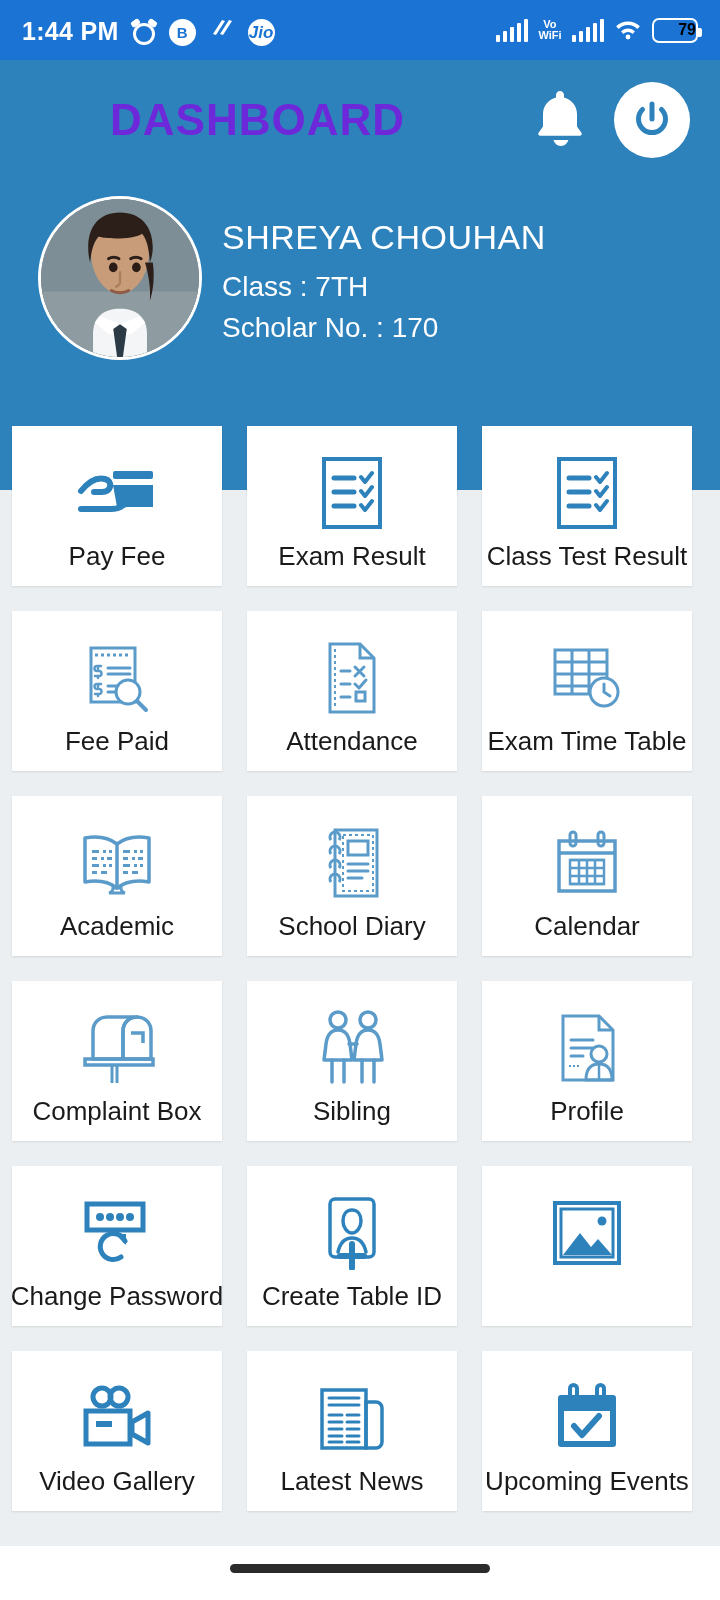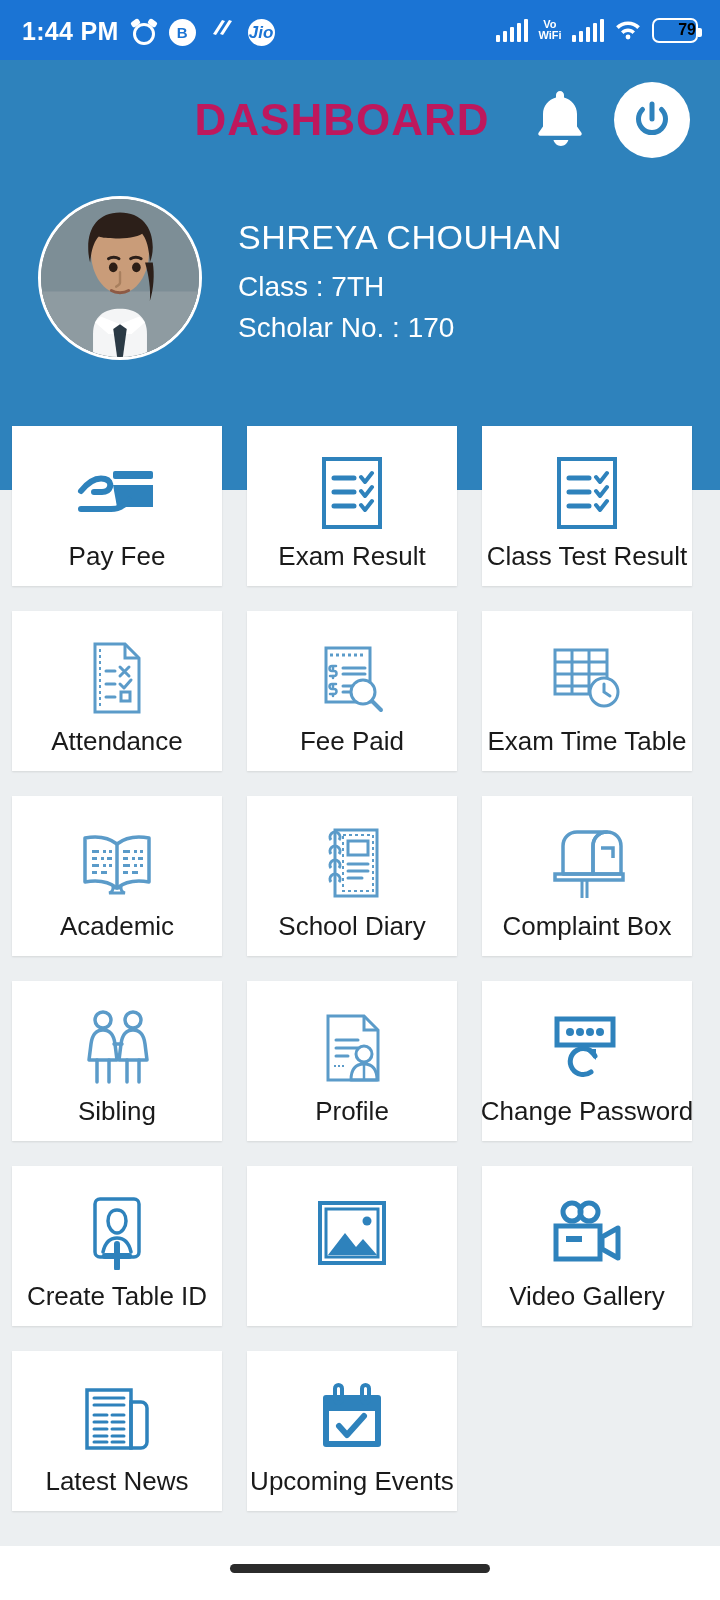--- a/index.html
+++ b/index.html
@@ -63,34 +63,34 @@
   
   .header-blue{
     position:absolute; top:60px; left:0; width:720px; height:430px;
     background:#2E82BC;
   }
   .titlebar{
     position:absolute; top:72px; left:0; width:720px; height:96px;
     display:flex; align-items:center;
   }
   .app-title{
-    flex:1; text-align:center; color:#be185d; font-size:44px;
-    font-weight:700; letter-spacing:1px; padding-left:110px;margin-left:42px;
+    flex:1; text-align:left; color:#6d28d9; font-size:44px;
+    font-weight:700; letter-spacing:1px; padding-left:110px;
   }
   .hdr-actions{ display:flex; align-items:center; gap:26px; padding-right:30px; }
   .bell{ width:56px; height:62px; }
   .power-btn{
     width:76px; height:76px; border-radius:50%; background:#fff;
     display:flex; align-items:center; justify-content:center;
   }
 
   
   .profile{
     position:absolute; top:196px; left:38px;
-    display:flex; align-items:flex-start; gap:36px;
+    display:flex; align-items:flex-start; gap:20px;
   }
   .avatar{
     width:164px; height:164px; border-radius:50%;
     border:3px solid #ffffff; overflow:hidden; flex:none;
     background:#6b7f8c; position:relative;
   }
   .avatar svg{ display:block; width:100%; height:100%; }
   .pinfo{ padding-top:22px; color:#fff; }
   .pname{ font-size:34px; font-weight:400; letter-spacing:.5px; margin-bottom:10px; }
   .pline{ font-size:28px; font-weight:400; line-height:1.45; }
@@ -255,49 +255,49 @@
           <rect x="3" y="3" width="56" height="68" fill="none" stroke="#2E82BC" stroke-width="4"></rect>
           <path d="M13 22h20M13 36h20M13 50h20" stroke="#2E82BC" stroke-width="5" stroke-linecap="round"></path>
           <path d="M40 21l4 5 7-9M40 35l4 5 7-9M40 49l4 5 7-9" stroke="#2E82BC" stroke-width="4" fill="none" stroke-linecap="round" stroke-linejoin="round"></path>
         </svg>
       </div>
       <div class="lbl">Class Test Result</div>
     </div>
 
     <div class="card">
       <div class="ico">
-        <svg width="60" height="74" viewBox="0 0 60 74">
-          <path d="M8 3h30l14 14v54H8z" fill="none" stroke="#5B9BC9" stroke-width="3"></path>
-          <path d="M38 3v14h14" fill="none" stroke="#5B9BC9" stroke-width="3"></path>
-          <path d="M13 8v58" stroke="#5B9BC9" stroke-width="2" stroke-dasharray="3 3"></path>
-          <path d="M19 30h9M19 43h9M19 56h9" stroke="#5B9BC9" stroke-width="3" stroke-linecap="round"></path>
-          <path d="M33 26l9 9M42 26l-9 9" stroke="#5B9BC9" stroke-width="3" stroke-linecap="round"></path>
-          <path d="M33 43l4 4 7-8" stroke="#5B9BC9" stroke-width="3" fill="none" stroke-linecap="round" stroke-linejoin="round"></path>
-          <rect x="34" y="51" width="9" height="9" fill="none" stroke="#5B9BC9" stroke-width="3"></rect>
-        </svg>
-      </div>
-      <div class="lbl">Attendance</div>
-    </div>
-
-    <div class="card">
-      <div class="ico">
         <svg width="72" height="72" viewBox="0 0 72 72">
           <path d="M10 6h44v54H10z" fill="none" stroke="#5B9BC9" stroke-width="3"></path>
           <path d="M14 13h36" stroke="#5B9BC9" stroke-width="3" stroke-dasharray="3 3"></path>
           <path d="M17 27v-2m0 11v-2" stroke="#5B9BC9" stroke-width="2.5" stroke-linecap="round"></path>
           <path d="M20 24h-4a2.5 2.5 0 000 5h2a2.5 2.5 0 010 5h-4" stroke="#5B9BC9" stroke-width="2.5" fill="none" stroke-linecap="round"></path>
           <path d="M27 26h22M27 32h22" stroke="#5B9BC9" stroke-width="3" stroke-linecap="round"></path>
           <path d="M17 45v-2m0 11v-2" stroke="#5B9BC9" stroke-width="2.5" stroke-linecap="round"></path>
           <path d="M20 42h-4a2.5 2.5 0 000 5h2a2.5 2.5 0 010 5h-4" stroke="#5B9BC9" stroke-width="2.5" fill="none" stroke-linecap="round"></path>
           <path d="M27 44h15M27 50h12" stroke="#5B9BC9" stroke-width="3" stroke-linecap="round"></path>
           <circle cx="47" cy="50" r="12" fill="#fff" stroke="#5B9BC9" stroke-width="3"></circle>
           <path d="M56 59l9 9" stroke="#5B9BC9" stroke-width="4" stroke-linecap="round"></path>
         </svg>
       </div>
       <div class="lbl">Fee Paid</div>
+    </div>
+
+    <div class="card">
+      <div class="ico">
+        <svg width="60" height="74" viewBox="0 0 60 74">
+          <path d="M8 3h30l14 14v54H8z" fill="none" stroke="#5B9BC9" stroke-width="3"></path>
+          <path d="M38 3v14h14" fill="none" stroke="#5B9BC9" stroke-width="3"></path>
+          <path d="M13 8v58" stroke="#5B9BC9" stroke-width="2" stroke-dasharray="3 3"></path>
+          <path d="M19 30h9M19 43h9M19 56h9" stroke="#5B9BC9" stroke-width="3" stroke-linecap="round"></path>
+          <path d="M33 26l9 9M42 26l-9 9" stroke="#5B9BC9" stroke-width="3" stroke-linecap="round"></path>
+          <path d="M33 43l4 4 7-8" stroke="#5B9BC9" stroke-width="3" fill="none" stroke-linecap="round" stroke-linejoin="round"></path>
+          <rect x="34" y="51" width="9" height="9" fill="none" stroke="#5B9BC9" stroke-width="3"></rect>
+        </svg>
+      </div>
+      <div class="lbl">Attendance</div>
     </div>
 
     <div class="card">
       <div class="ico">
         <svg width="72" height="68" viewBox="0 0 72 68">
           <rect x="4" y="6" width="52" height="44" fill="none" stroke="#5B9BC9" stroke-width="3"></rect>
           <path d="M4 18h52M4 30h52M4 42h52M21 6v44M38 6v44" stroke="#5B9BC9" stroke-width="3"></path>
           <circle cx="53" cy="48" r="14" fill="#fff" stroke="#5B9BC9" stroke-width="3"></circle>
           <path d="M53 40v8l6 4" stroke="#5B9BC9" stroke-width="3" fill="none" stroke-linecap="round"></path>
         </svg>
@@ -351,20 +351,36 @@
             <path d="M18 14a5 5 0 10-8 0"></path>
               <path d="M18 28a5 5 0 10-8 0"></path>
             <path d="M18 42a5 5 0 10-8 0"></path>
               <path d="M18 56a5 5 0 10-8 0"></path>
           </g>
         </svg>
       </div>
       <div class="lbl">School Diary</div>
     </div>
 
+    <div class="card">
+      <div class="ico">
+        <svg width="68" height="68" viewBox="0 0 68 68">
+          <rect x="6" y="12" width="56" height="50" fill="none" stroke="#5B9BC9" stroke-width="3.5"></rect>
+          <path d="M6 24h56" stroke="#5B9BC9" stroke-width="3.5"></path>
+          <rect x="17" y="3" width="6" height="14" rx="3" fill="none" stroke="#5B9BC9" stroke-width="3"></rect>
+          <rect x="45" y="3" width="6" height="14" rx="3" fill="none" stroke="#5B9BC9" stroke-width="3"></rect>
+          <g stroke="#5B9BC9" stroke-width="2.5">
+            <path d="M17 31h34M17 39h34M17 47h34M17 55h34"></path>
+            <path d="M26 31v24M34 31v24M42 31v24"></path>
+          </g>
+          <rect x="17" y="31" width="34" height="24" fill="none" stroke="#5B9BC9" stroke-width="2.5"></rect>
+        </svg>
+      </div>
+      <div class="lbl">Calendar</div>
+    </div>
 
     <div class="card">
       <div class="ico">
         <svg width="76" height="74" viewBox="0 0 76 74">
           <path d="M14 20c0-8 6-14 14-14h30c-8 0-14 6-14 14v28H14z" fill="none" stroke="#5B9BC9" stroke-width="3.5" stroke-linejoin="round"></path>
           <path d="M44 20c0-8 6-14 14-14s14 6 14 14v28H44z" fill="none" stroke="#5B9BC9" stroke-width="3.5" stroke-linejoin="round"></path>
           <path d="M52 22h12v10" fill="none" stroke="#5B9BC9" stroke-width="3.5"></path>
           <path d="M6 48h68v6H6z" fill="none" stroke="#5B9BC9" stroke-width="3.5"></path>
           <path d="M33 54v18M38 54v18" stroke="#5B9BC9" stroke-width="3"></path>
         </svg>

